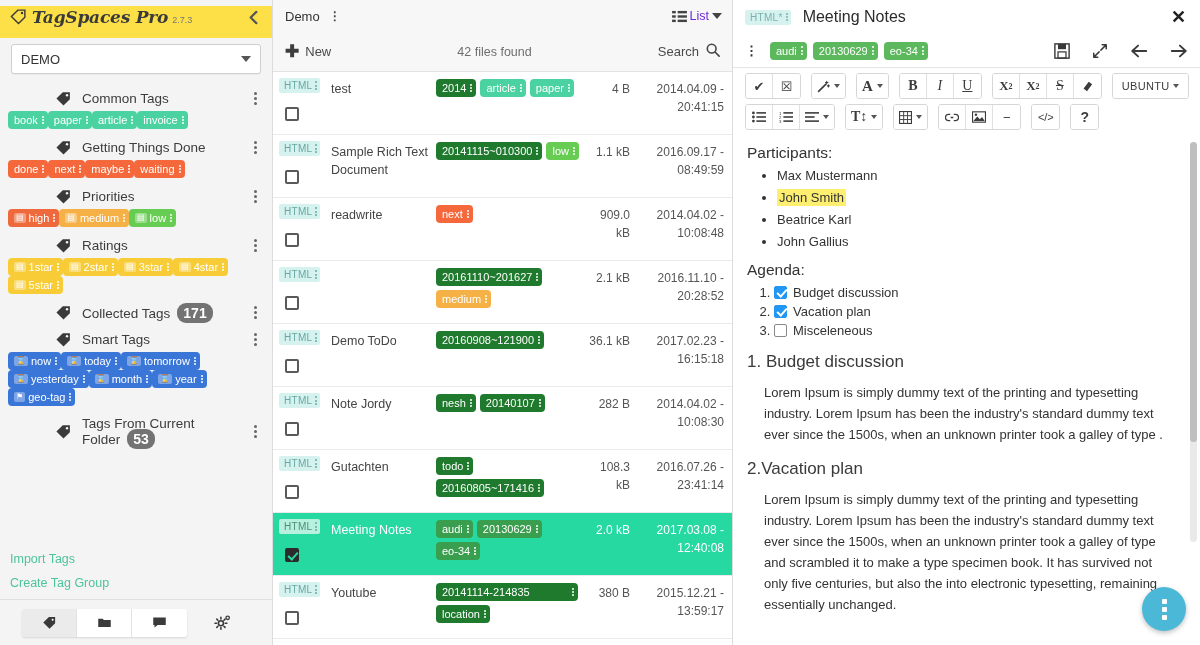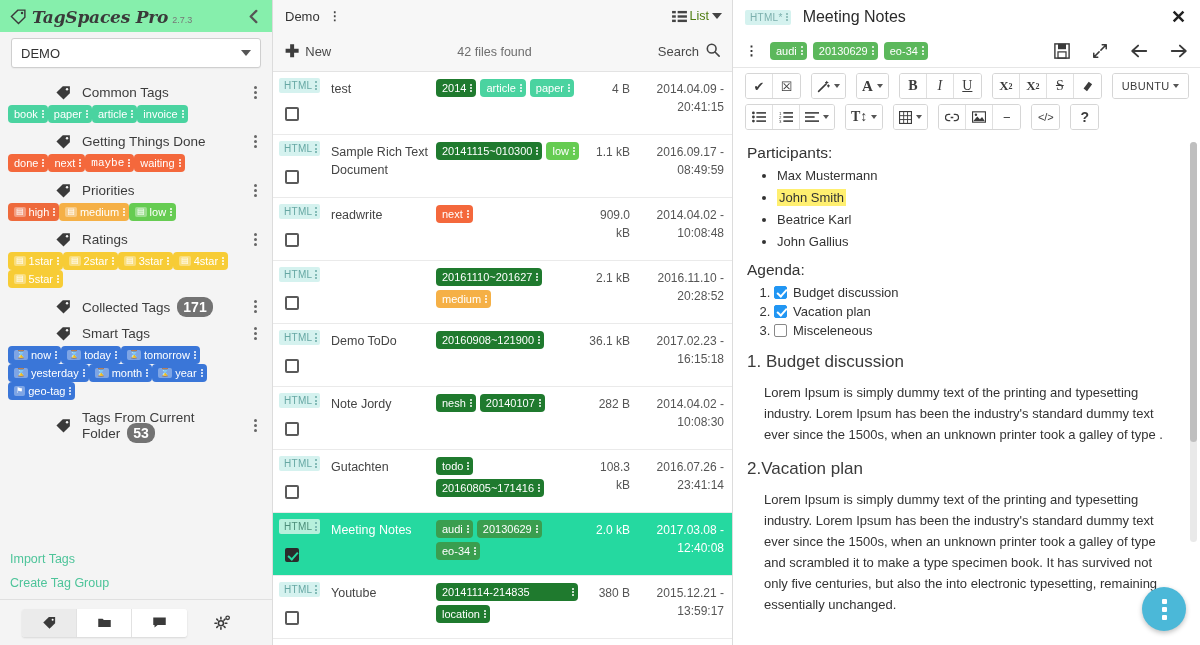--- a/index.html
+++ b/index.html
@@ -16,22 +16,22 @@
 
   
   #sidebar {
     width: 273px; height: 645px;
     background: #f4f4f4;
     border-right: 1px solid #dcdcdc;
     display: flex; flex-direction: column;
     position: relative;
   }
   .sb-top {
-    height: 32px; display: flex; align-items: center;
-    padding: 0 8px 0 10px; background: #86efac;
+    height: 32px; display: flex; align-items: flex-start;
+    padding: 0 8px 0 10px; background: #fde047; margin-top: 6px;
   }
   .logo-wrap { display: flex; align-items: baseline; flex: 1; }
   .logo-icon { margin-right: 5px; position: relative; top: 2px; }
   .logo-text {
     font-family: "DejaVu Serif", serif;
     font-style: italic; font-weight: bold;
     font-size: 17px; color: #3a3a3a; letter-spacing: -0.2px;
   }
   .logo-ver { font-size: 9px; color: #777; margin-left: 4px; font-style: normal; font-family: "Liberation Sans", sans-serif; font-weight: normal;}
   .collapse-btn {
@@ -99,21 +99,21 @@
     width: 460px; height: 645px; background: #fff;
     border-right: 1px solid #dcdcdc; display: flex; flex-direction: column;
   }
   .fl-head1 {
     height: 32px; display: flex; align-items: center; padding: 0 10px 0 12px;
     background: #f7f7f7;
   }
   .fl-folder { font-size: 13px; color: #333; font-weight: normal; }
   .info-i { margin-left: 9px; color: #444; font-weight: bold; font-size: 12px; cursor:pointer;}
   .fl-spacer { flex: 1; }
-  .list-toggle { display: flex; align-items: center; color: #4d7c0f; font-size: 12.5px; cursor: pointer; }
+  .list-toggle { display: flex; align-items: center; color: #6d28d9; font-size: 12.5px; cursor: pointer; }
   .list-icon { margin-right: 3px; display:flex; }
   .fl-head2 {
     height: 40px; display: flex; align-items: center; padding: 0 12px;
     background: #f7f7f7; border-bottom: 1px solid #e3e3e3;
   }
   .new-btn { display:flex; align-items:center; color: #4a4a4a; font-size: 13px; cursor: pointer; }
   .plus-ico { font-size: 17px; margin-right: 6px; color: #3d3d3d; font-weight: bold; line-height: 14px;}
   .files-found { flex: 1; text-align: center; color: #6e6e6e; font-size: 12.5px; }
   .search-btn { display:flex; align-items:center; color: #4a4a4a; font-size: 13px; cursor: pointer; gap:7px;}
 
@@ -303,21 +303,21 @@
             </span>
           </span>
           <span class="tag" style="background: rgb(244, 104, 60);">
             <span>next</span>
             <span class="tmore">
               <i></i>
               <i></i>
               <i></i>
             </span>
           </span>
-          <span class="tag" style="background: rgb(244, 104, 60); font-family: Liberation Mono, monospace;">
+          <span class="tag" style="background: rgb(244, 104, 60);">
             <span>maybe</span>
             <span class="tmore">
               <i></i>
               <i></i>
               <i></i>
             </span>
           </span>
           <span class="tag" style="background: rgb(244, 104, 60);">
             <span>waiting</span>
             <span class="tmore">

